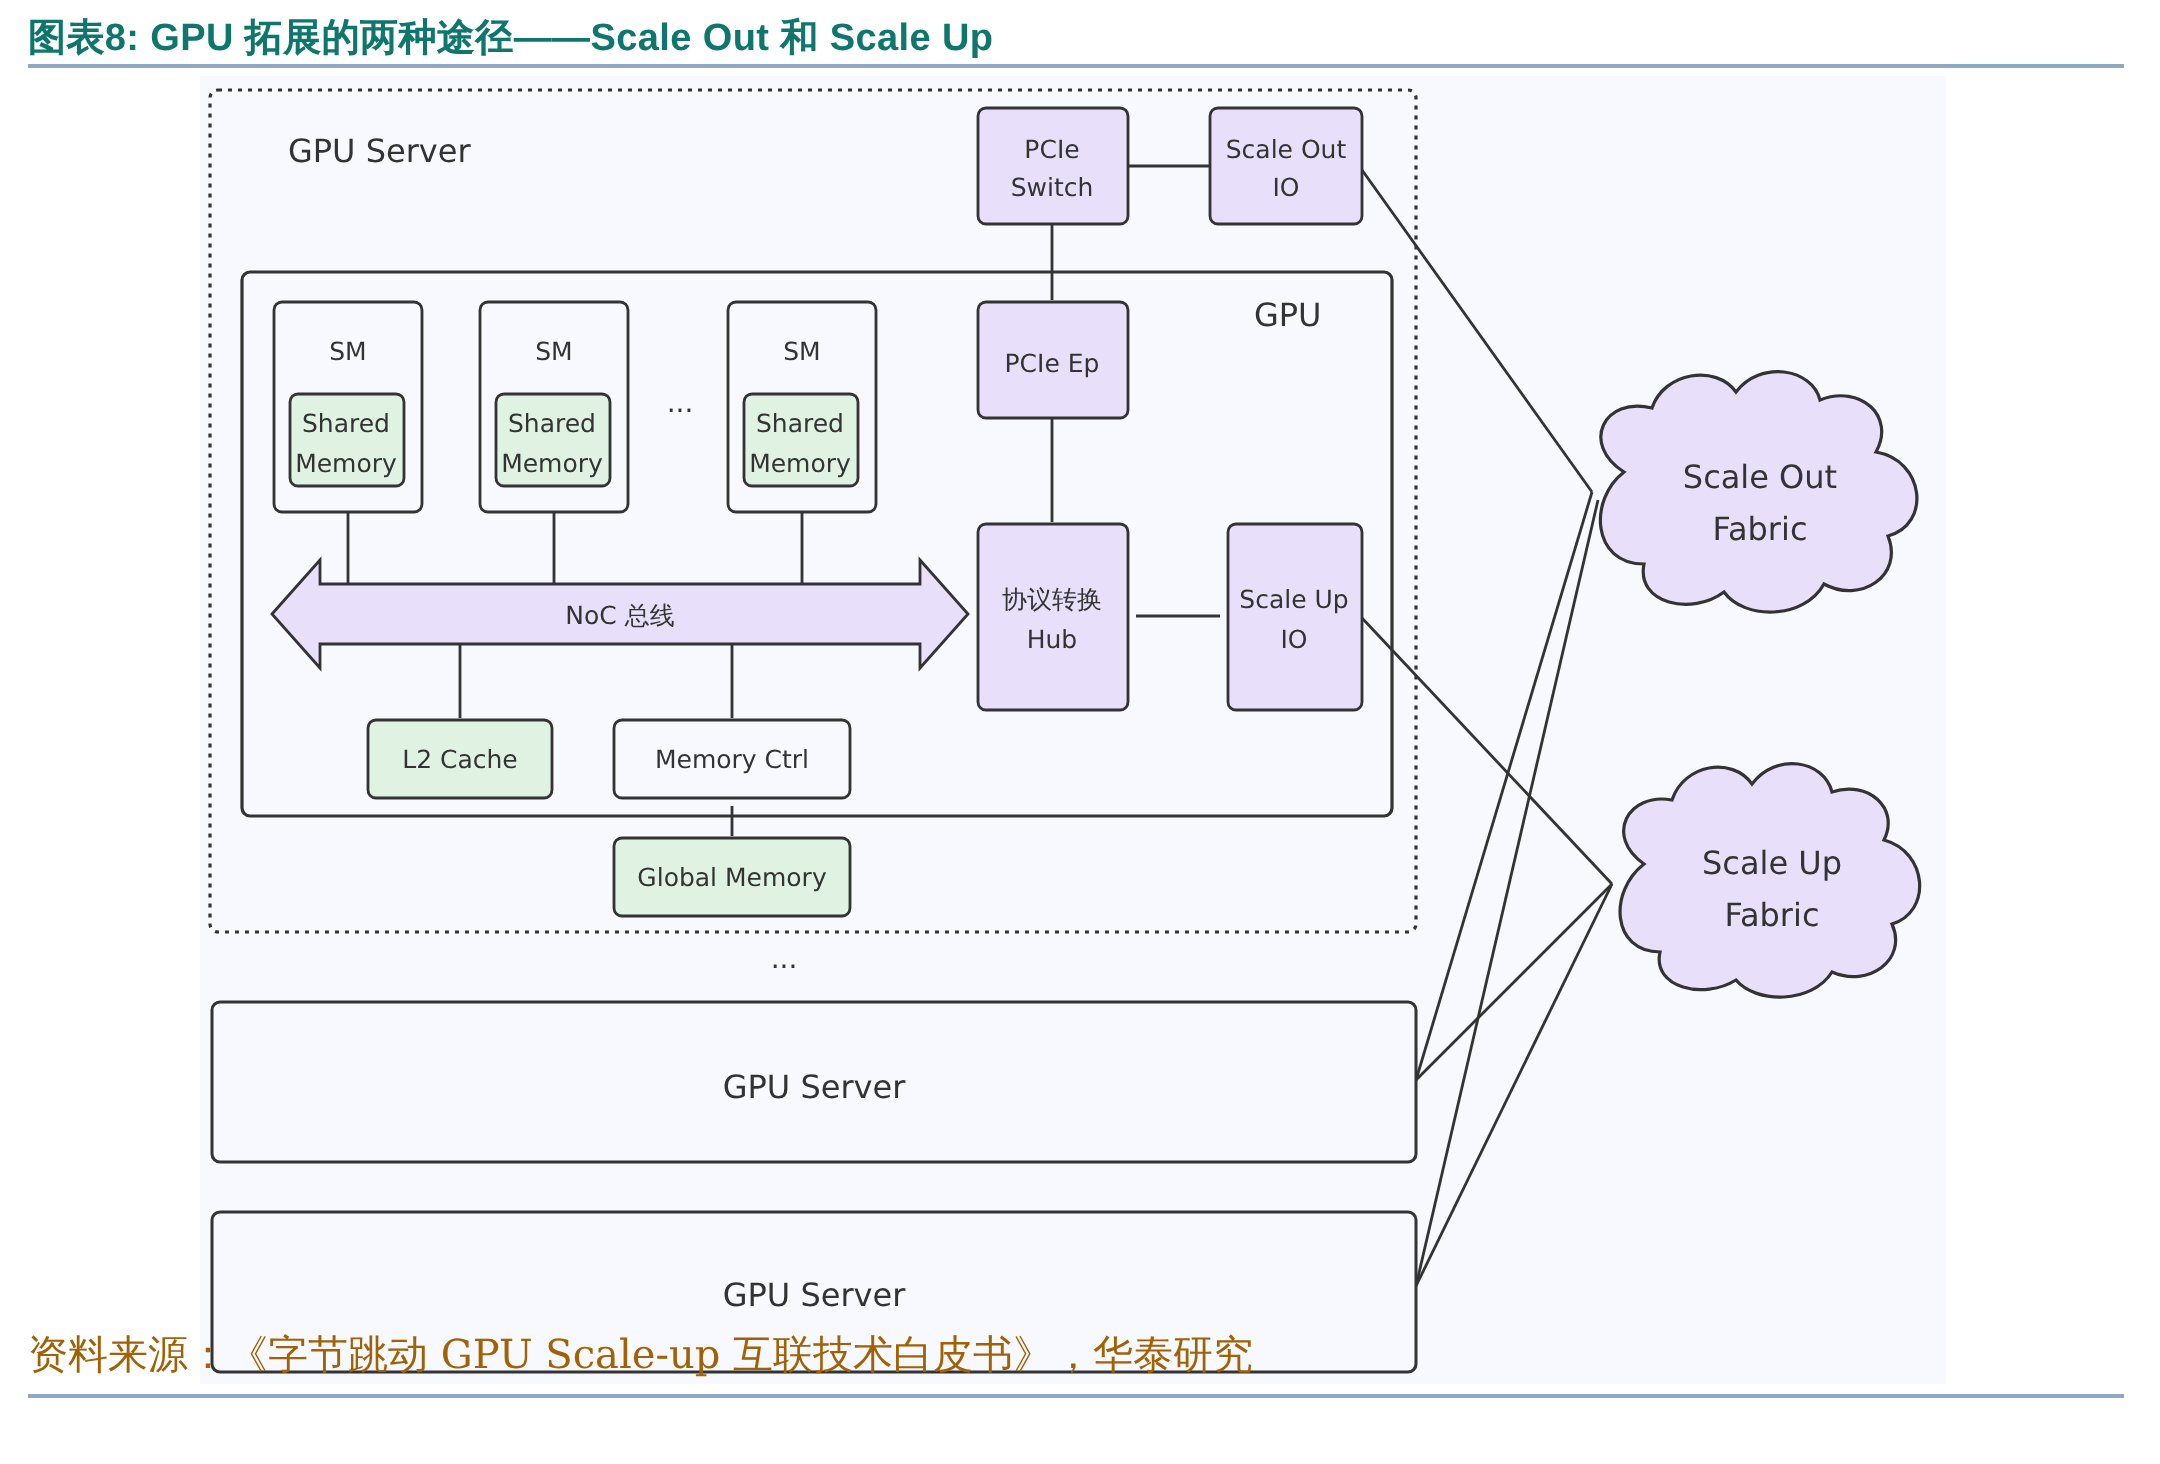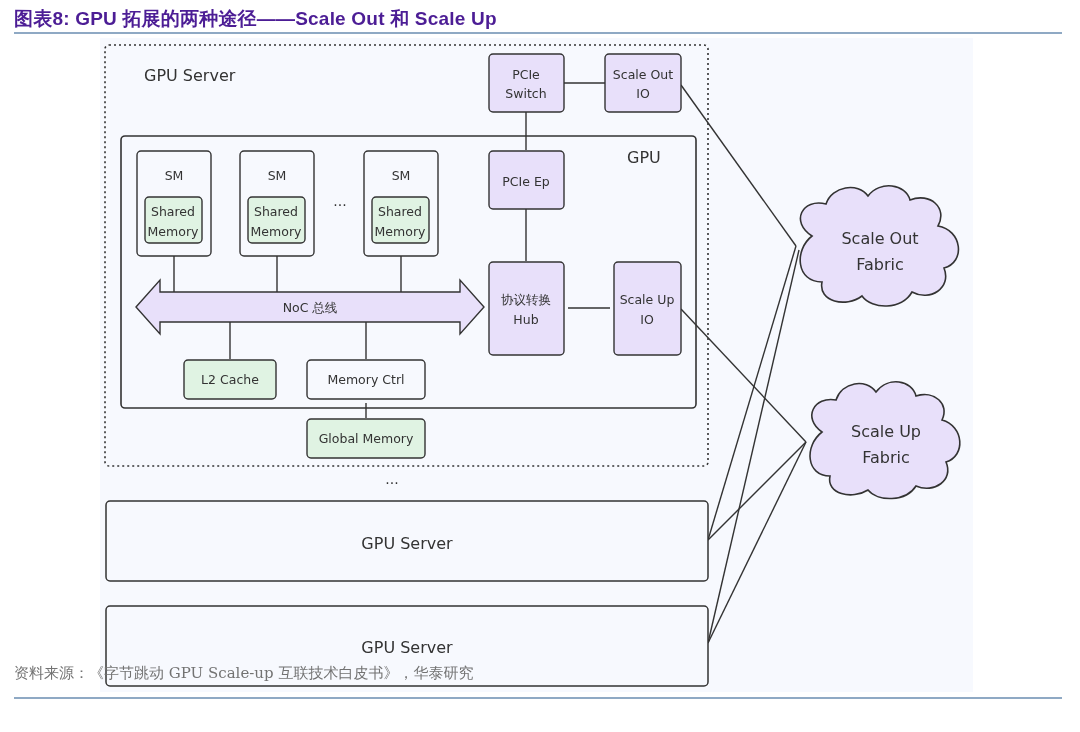--- a/index.html
+++ b/index.html
@@ -1,23 +1,23 @@
 <!DOCTYPE html>
 <html><head>
 <meta charset="utf-8">
 <style>
   html, body { margin:0; padding:0; background:#ffffff; }
   body { width:1080px; height:732px; position:relative; overflow:hidden;
          font-family:"DejaVu Sans", "Liberation Sans", sans-serif; }
   .fig-title { position:absolute; left:14px; top:6px; font-family:"Liberation Sans", sans-serif;
-               font-weight:bold; font-size:19px; color:#4c1d95; letter-spacing:0.2px; white-space:nowrap; }
+               font-weight:bold; font-size:19px; color:#0f766e; letter-spacing:0.2px; white-space:nowrap; }
   .rule-top { position:absolute; left:14px; top:32px; width:1048px; height:2px; background:#8fa9c4; }
   .rule-bottom { position:absolute; left:14px; top:697px; width:1048px; height:2px; background:#8fa9c4; }
-  .source { position:absolute; left:14px; top:664px; font-family:"DejaVu Serif", serif; font-size:15px;
-            color:#737373; white-space:nowrap; }
+  .source { position:absolute; left:14px; top:664px; font-family:"DejaVu Serif", serif; font-size:20px;
+            color:#a16207; white-space:nowrap; }
   .panel { position:absolute; left:100px; top:38px; width:873px; height:654px; background:#f7f9fe; }
   svg { position:absolute; left:0; top:0; }
   .lbl { font-family:"DejaVu Sans", sans-serif; fill:#333; }
 </style>
 </head>
 <body>
 
 <div class="fig-title">图表8:  GPU 拓展的两种途径——Scale Out 和 Scale Up</div>
 <div class="rule-top"></div>
 

